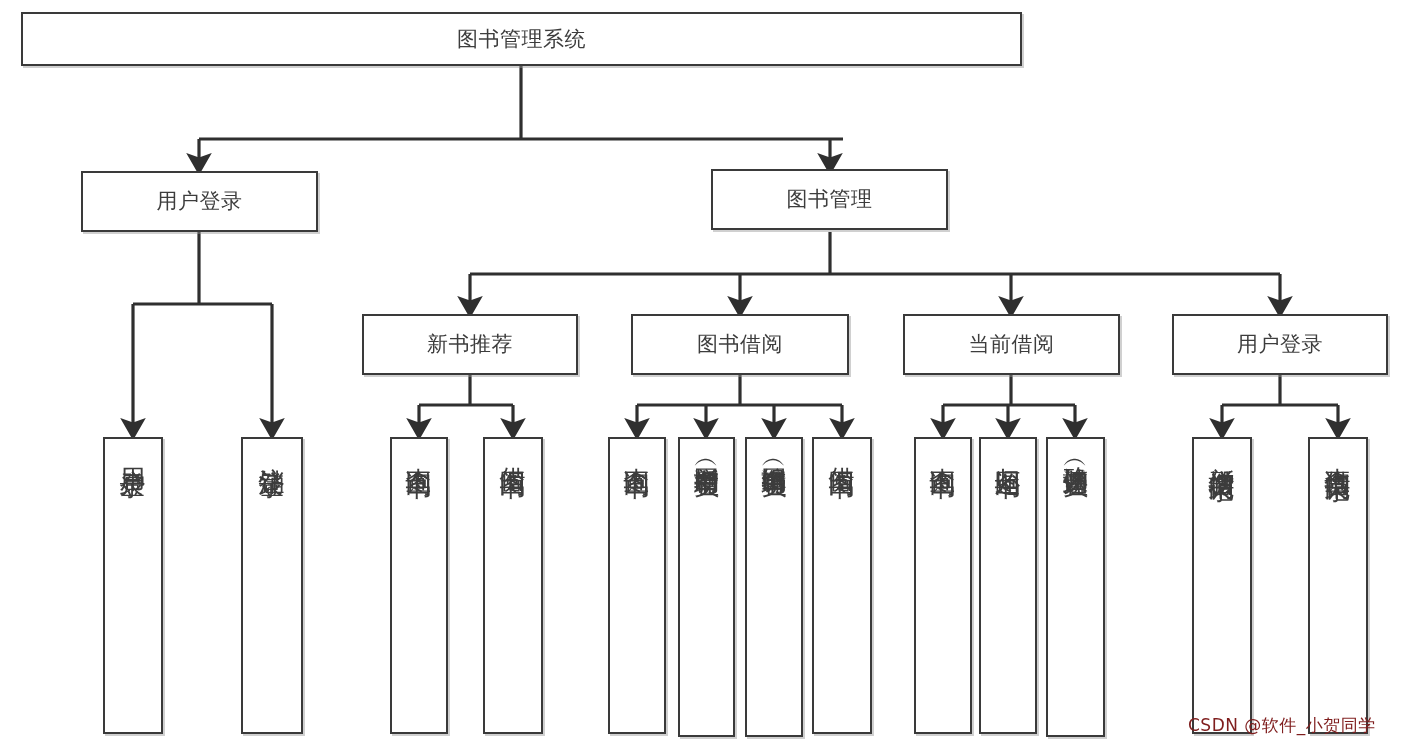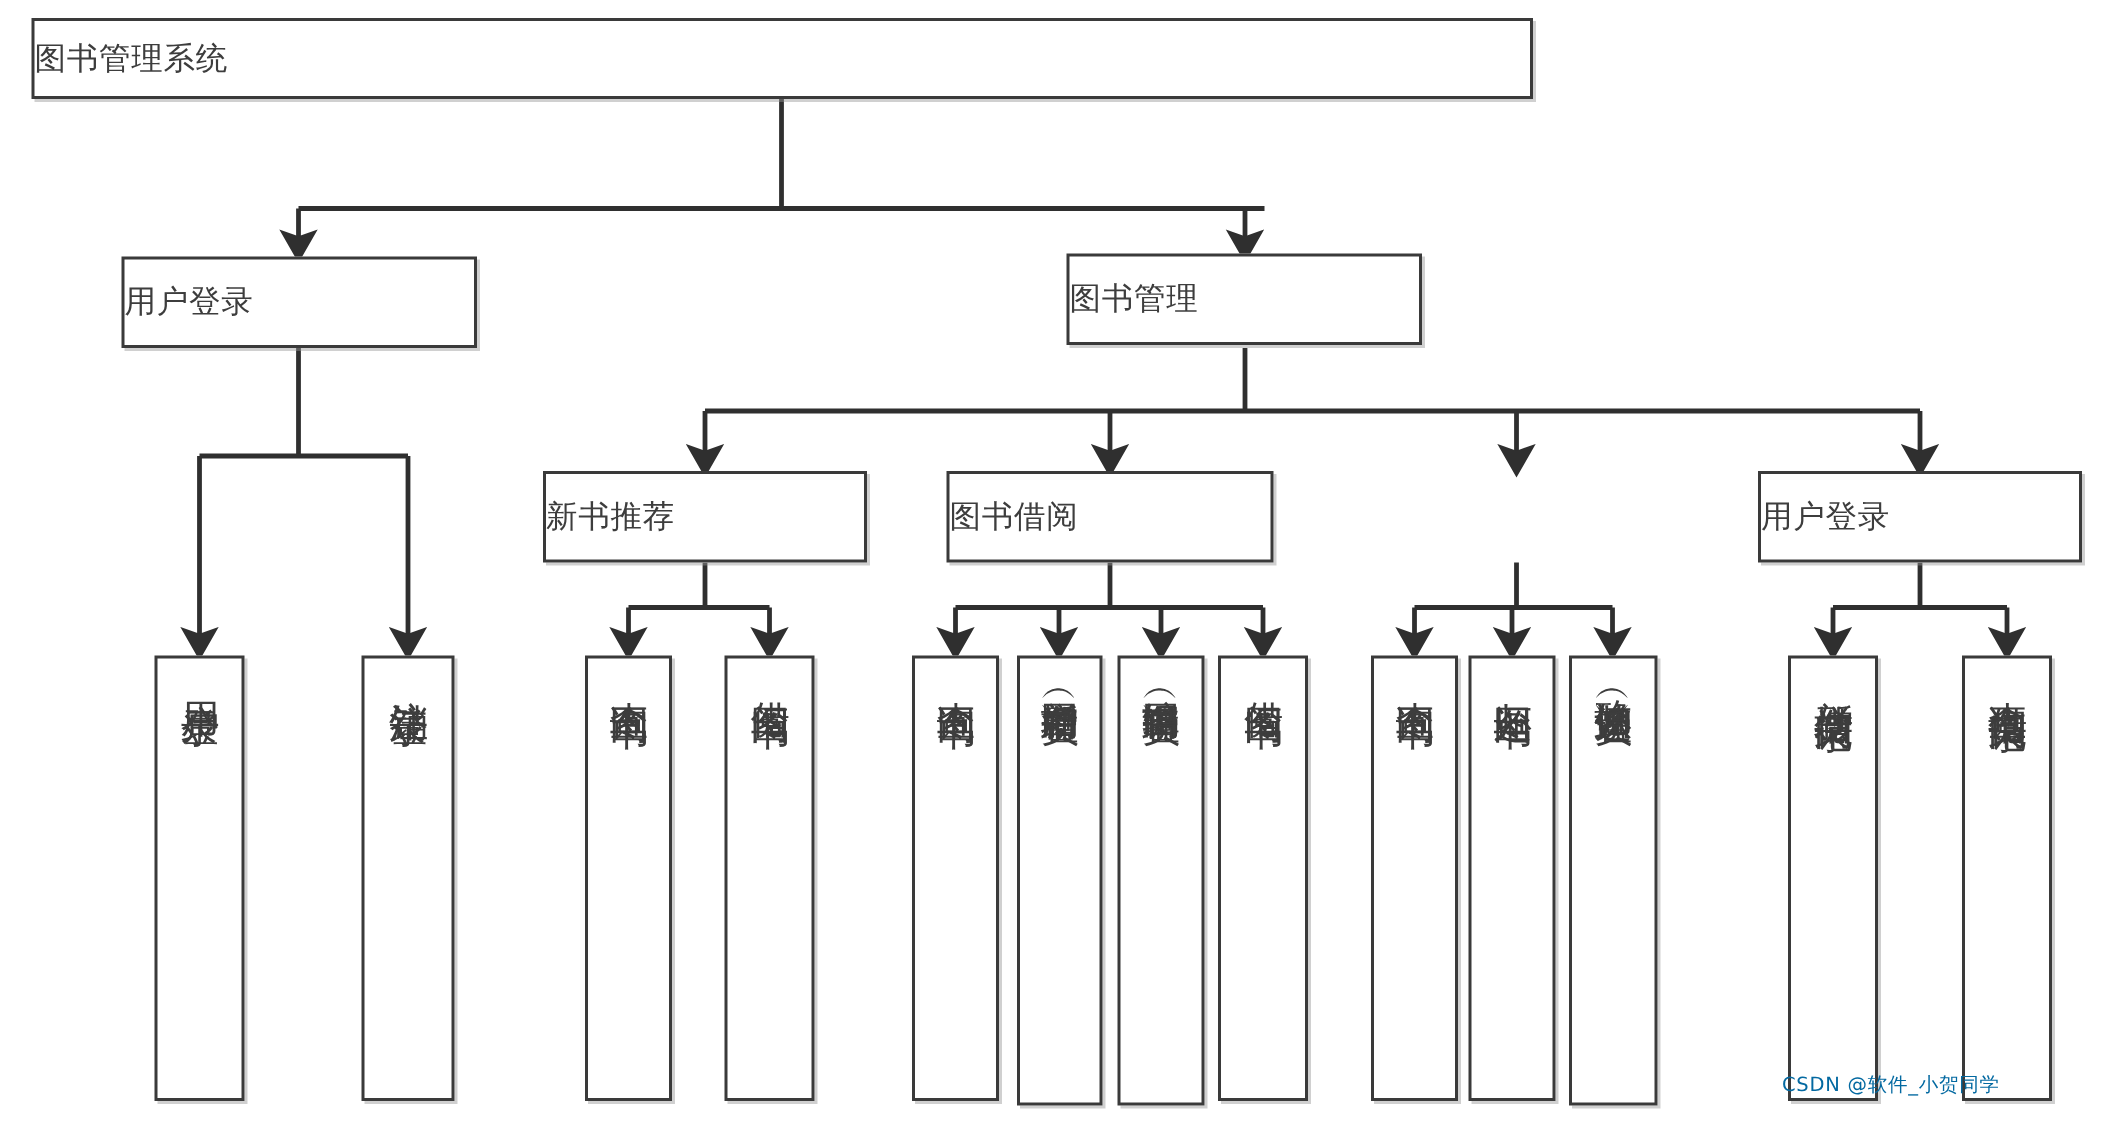--- a/index.html
+++ b/index.html
@@ -7,21 +7,21 @@
     width:1405px;height:747px;overflow:hidden;
     font-family:"DejaVu Sans","Liberation Sans",sans-serif;
   }
   #diagram-root{position:relative;width:1405px;height:747px;background:#fff;}
   svg.edges{position:absolute;left:0;top:0;width:1405px;height:747px;}
   .node{
     position:absolute;
     box-sizing:border-box;
     background:#ffffff;
     border:2px solid #3a3a3a;
-    display:flex;align-items:center;justify-content:flex-start;
+    display:flex;align-items:center;justify-content:center;
     color:#3d3d3d;
     box-shadow:2px 2px 0 rgba(150,150,150,.45);
   }
   .node .label{
     display:block;
     text-align:center;
     line-height:1.18;
     letter-spacing:.5px;
     white-space:nowrap;
   }
@@ -30,22 +30,22 @@
   .node.vert .label{
     writing-mode:vertical-rl;
     text-orientation:upright;
     font-size:26px;
     letter-spacing:2px;
     line-height:1;
   }
   .node.vert.tight .label{font-size:25px;letter-spacing:1px;}
   .watermark{
     position:absolute;
-    color:#0369a1;
-    font-size:13px;
+    color:#7f1d1d;
+    font-size:17px;
     letter-spacing:.5px;
     white-space:nowrap;
     pointer-events:none;
   }
 </style>
 </head>
 <body>
 
 <div id="diagram-root">
 
@@ -109,20 +109,23 @@
   <div class="node horiz" style="left:711px;top:169px;width:237px;height:61px;">
     <span class="label">图书管理</span>
   </div>
 
   <div class="node horiz" style="left:631px;top:314px;width:218px;height:61px;">
     <span class="label">图书借阅</span>
   </div>
   <div class="node horiz" style="left:362px;top:314px;width:216px;height:61px;">
     <span class="label">新书推荐</span>
   </div>
+  <div class="node horiz" style="left:903px;top:314px;width:217px;height:61px;">
+    <span class="label">当前借阅</span>
+  </div>
   <div class="node horiz" style="left:1172px;top:314px;width:216px;height:61px;">
     <span class="label">用户登录</span>
   </div>
 
   <div class="node vert" style="left:103px;top:437px;width:60px;height:297px;">
     <span class="label">用户登录</span>
   </div>
   <div class="node vert" style="left:241px;top:437px;width:62px;height:297px;">
     <span class="label">注销登录</span>
   </div>

